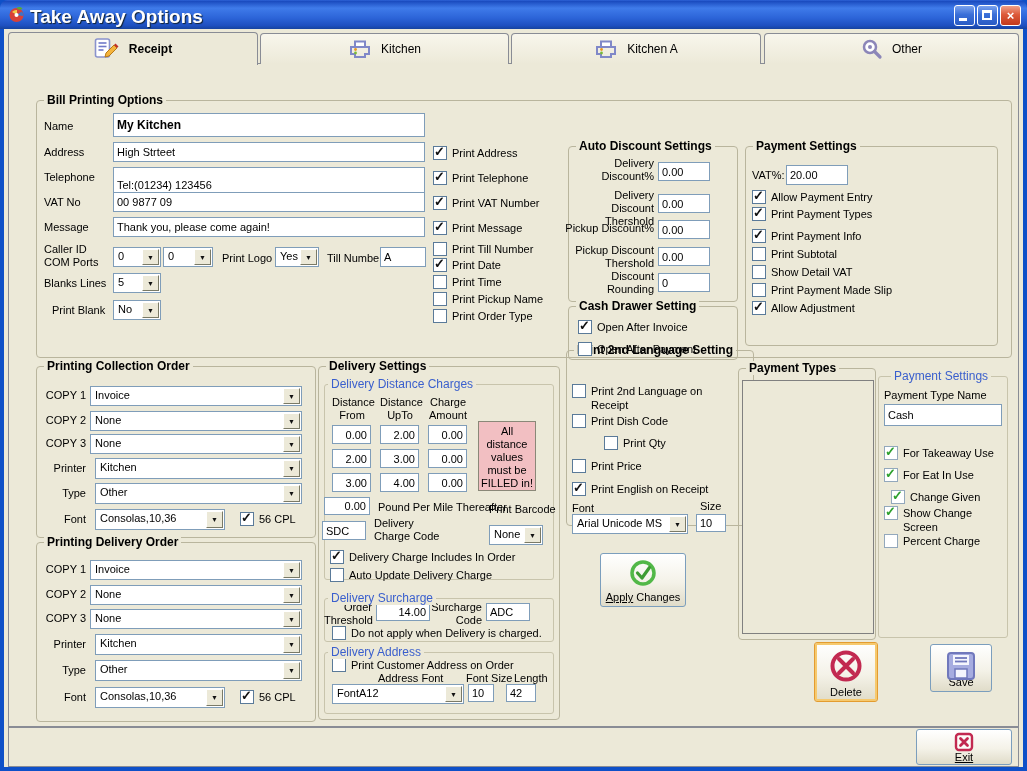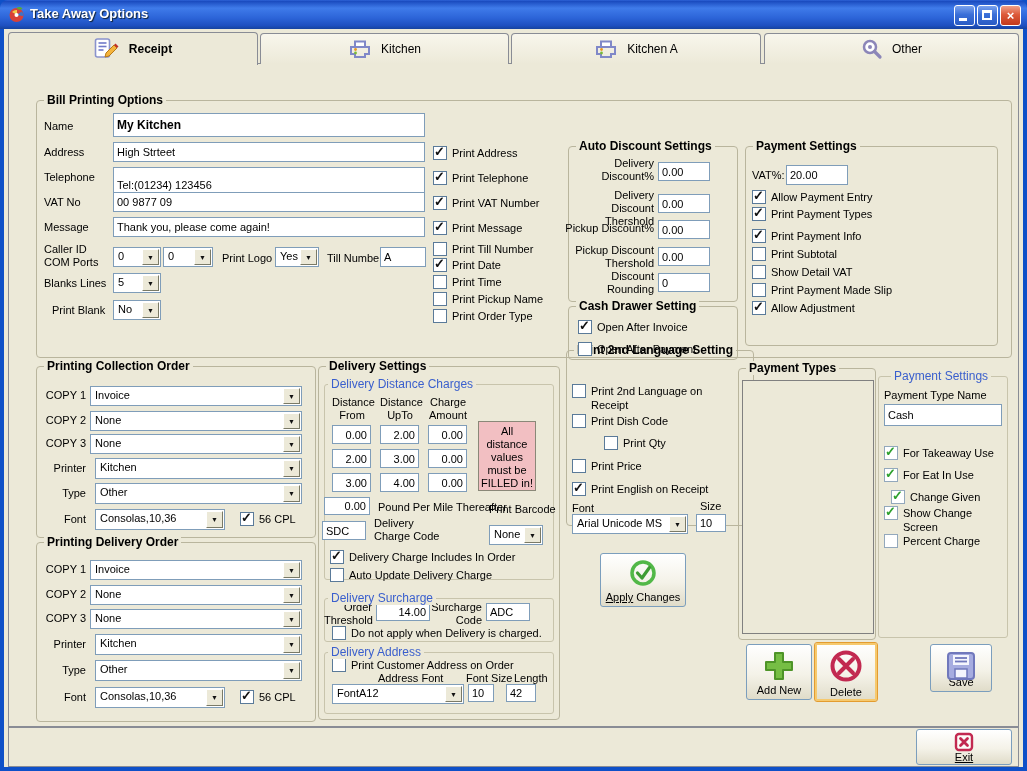--- a/index.html
+++ b/index.html
@@ -1,21 +1,21 @@
 <!DOCTYPE html>
 <html><head>
 <meta charset="utf-8">
 <style>
   html,body{margin:0;padding:0;background:#444;}
   #win{position:relative;width:1027px;height:771px;background:#0E50C8;font-family:"Liberation Sans",sans-serif;font-size:11px;color:#000;overflow:hidden;}
   #client{position:absolute;left:4px;top:28px;right:4px;bottom:4px;background:#ECE9D8;}
   
   .titlebar{position:absolute;left:0;top:0;right:0;height:29px;border-radius:8px 8px 0 0;
     background:linear-gradient(180deg,#2E63D8 0%,#1B4CC0 5%,#3F7BEA 28%,#2C64D8 62%,#1E50C0 88%,#16439F 100%);}
-  .apptitle{position:absolute;left:30px;top:6px;color:#fff;font-weight:bold;font-size:13px;text-shadow:1px 1px 1px #123;}
+  .apptitle{position:absolute;left:30px;top:6px;color:#fff;font-weight:bold;font-size:19px;text-shadow:1px 1px 1px #123;}
   .appicon{position:absolute;left:8px;top:6px;}
   .winbtns{position:absolute;right:6px;top:5px;display:flex;gap:2px;}
   .wb{width:21px;height:21px;border-radius:3px;border:1px solid #fff;box-sizing:border-box;position:relative;
     background:linear-gradient(180deg,#7AA2EE 0%,#3A6FD8 45%,#2A5BC4 100%);}
   .wb.close{background:linear-gradient(180deg,#F0A088 0%,#DD5A3A 45%,#C23A1C 100%);}
   .wb .bar{position:absolute;left:4px;bottom:4px;width:8px;height:3px;background:#fff;}
   .wb .sq{position:absolute;left:4px;top:4px;width:10px;height:10px;border:2px solid #fff;border-top-width:3px;box-sizing:border-box;}
   .wb .x{position:absolute;left:0;top:1px;width:100%;text-align:center;color:#fff;font-weight:bold;font-size:13px;line-height:18px;}
   
   .tab{position:absolute;top:33px;height:31px;box-sizing:border-box;border:1px solid #898C95;border-bottom:none;border-radius:4px 4px 0 0;
@@ -497,26 +497,20 @@
   <div class="chk" style="left:884px;top:506px;width:110px;">
     <span class="cb g on"></span>
       <span class="ct">Show Change
 Screen</span>
     </div>
   <div class="chk" style="left:884px;top:534px;">
     <span class="cb g"></span>
       <span class="ct">Percent Charge</span>
     </div>
 
-  <div class="bigbtn" style="left:746px;top:644px;width:66px;height:56px;">
-    <svg class="bico" width="34" height="34" viewBox="0 0 34 34">
-      <path d="M13 4 h8 v9 h9 v8 h-9 v9 h-8 v-9 h-9 v-8 h9 z" fill="#76BE44" stroke="#4E9428" stroke-width="2" stroke-linejoin="round"></path>
-    </svg>
-    <span>Add New</span>
-  </div>
   <div class="bigbtn focus" style="left:814px;top:642px;width:64px;height:60px;">
     <svg class="bico" width="38" height="38" viewBox="0 0 38 38">
       <circle cx="19" cy="19" r="13.5" fill="none" stroke="#C22950" stroke-width="4"></circle>
       <path d="M12 12 L26 26 M26 12 L12 26" stroke="#C22950" stroke-width="4" stroke-linecap="round"></path>
     </svg>
     <span>Delete</span>
   </div>
   <div class="bigbtn" style="left:930px;top:644px;width:62px;height:48px;">
     <svg class="bico" width="34" height="34" viewBox="0 0 34 34">
       <rect x="4" y="4" width="26" height="26" rx="3" fill="#A6ACE0" stroke="#7078BC" stroke-width="2"></rect>

